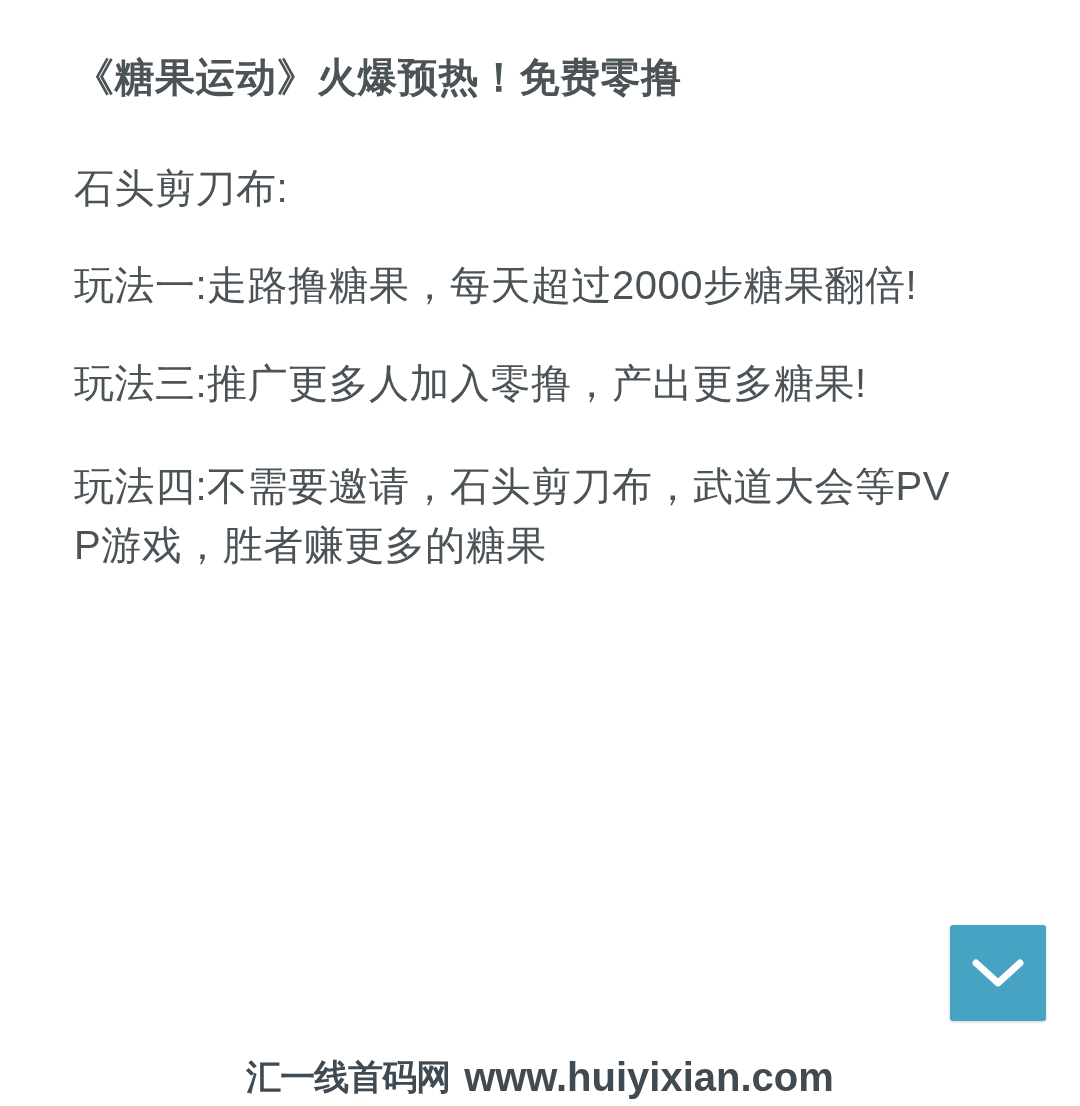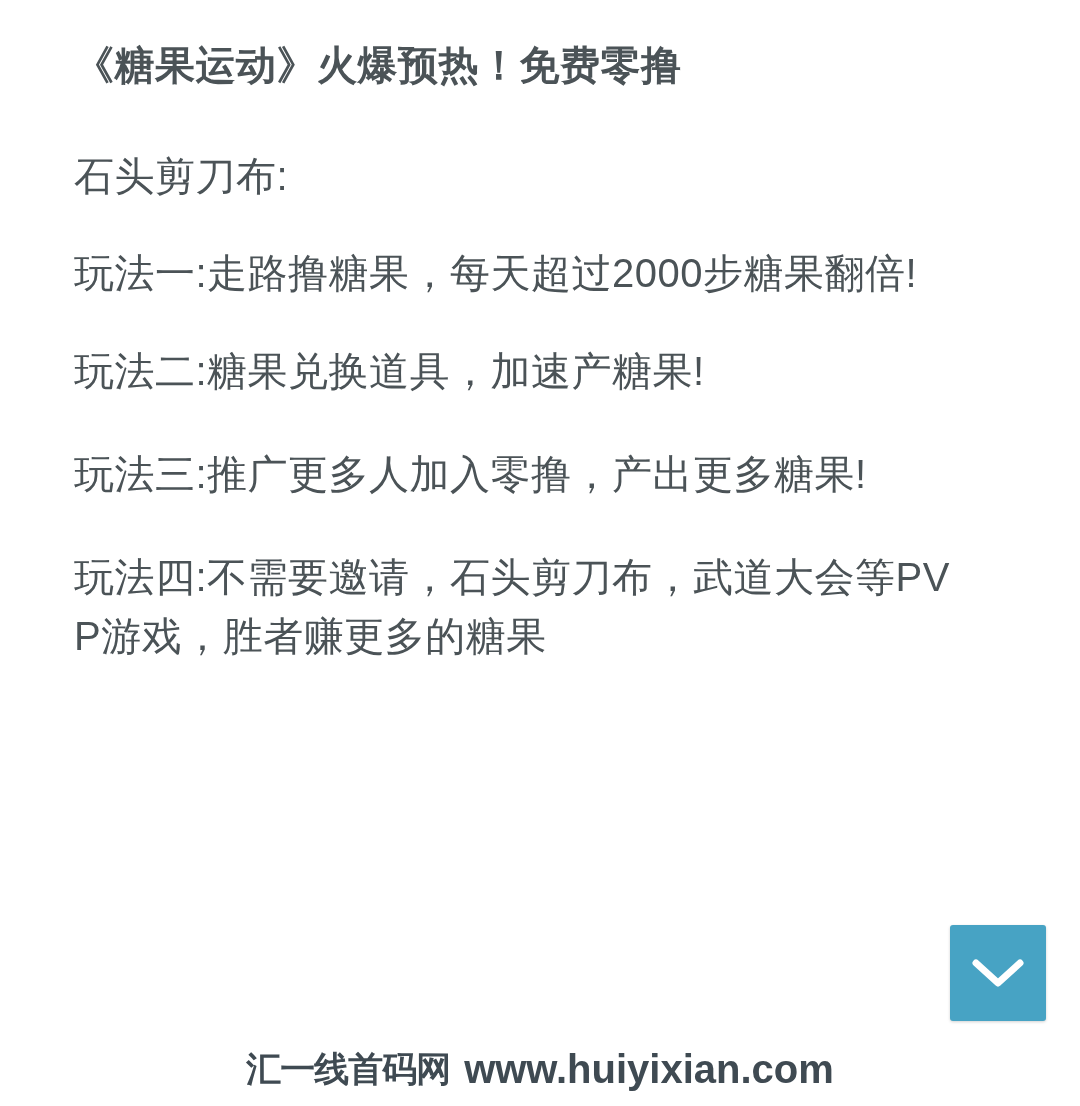--- a/index.html
+++ b/index.html
@@ -10,21 +10,21 @@
   body {
     width: 1080px;
     height: 1106px;
     position: relative;
     overflow: hidden;
     font-family: "Liberation Sans", sans-serif;
   }
   #article {
     position: absolute;
     left: 0;
-    top: 0;
+    top: 12px;
     width: 1041px;
     padding: 36px 74px 0 74px;
     box-sizing: border-box;
   }
   .para {
     color: #4b5357;
     font-size: 40px;
     line-height: 1.48;
     margin: 0 0 38px 0;
     letter-spacing: 0.5px;
@@ -57,21 +57,21 @@
     cursor: pointer;
     padding: 0;
   }
   #scroll-down-button svg {
     display: block;
   }
   
   #watermark {
     position: absolute;
     left: 0;
-    bottom: 8px;
+    bottom: 0;
     width: 1080px;
     height: 58px;
     display: flex;
     align-items: center;
     justify-content: center;
     gap: 14px;
     pointer-events: none;
   }
   #watermark .wm-logo {
     font-size: 35px;
@@ -89,21 +89,20 @@
     text-shadow: 0 1px 0 rgba(255,255,255,0.85);
   }
 </style>
 </head>
 <body>
 
 <div id="article">
   <p class="para title">《糖果运动》火爆预热！免费零撸</p>
   <p class="para">石头剪刀布:</p>
   <p class="para">玩法一:走路撸糖果，每天超过2000步糖果翻倍!</p>
-  <p class="para tight">玩法二:糖果兑换道具，加速产糖果!</p>
   <p class="para tight">玩法三:推广更多人加入零撸，产出更多糖果!</p>
   <p class="para">玩法四:不需要邀请，石头剪刀布，武道大会等PVP游戏，胜者赚更多的糖果</p>
 </div>
 
 <button id="scroll-down-button">
   <span>
     <svg width="52" height="34" viewBox="0 0 52 34" xmlns="http://www.w3.org/2000/svg">
       <path d="M4 7 L26 27 L48 7" fill="none" stroke="#ffffff" stroke-width="7" stroke-linecap="round" stroke-linejoin="round"></path>
     </svg>
   </span>

